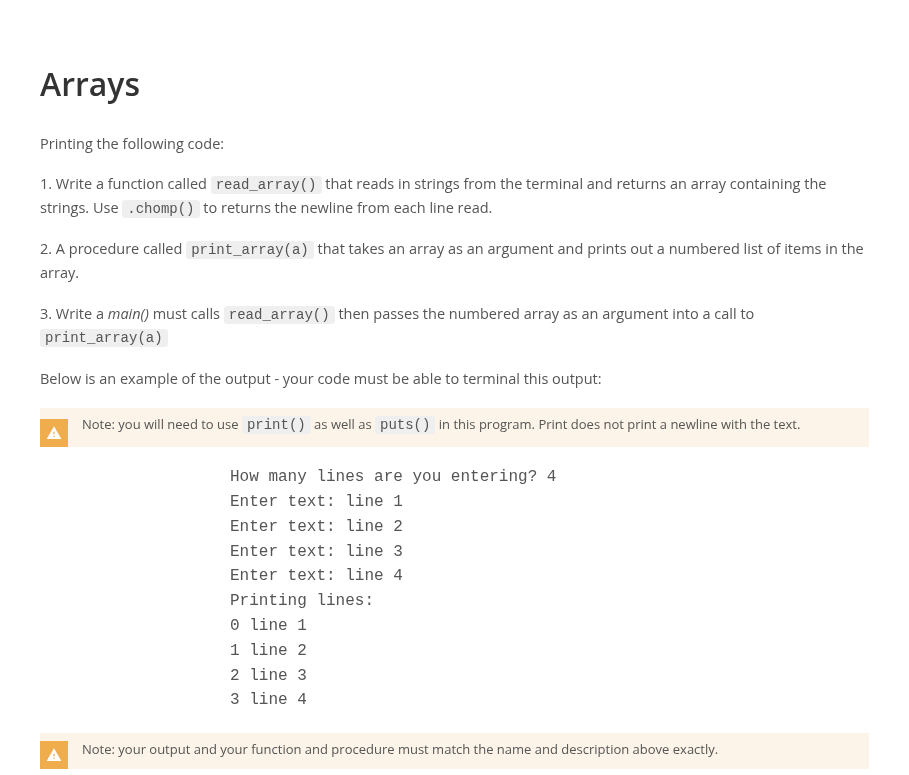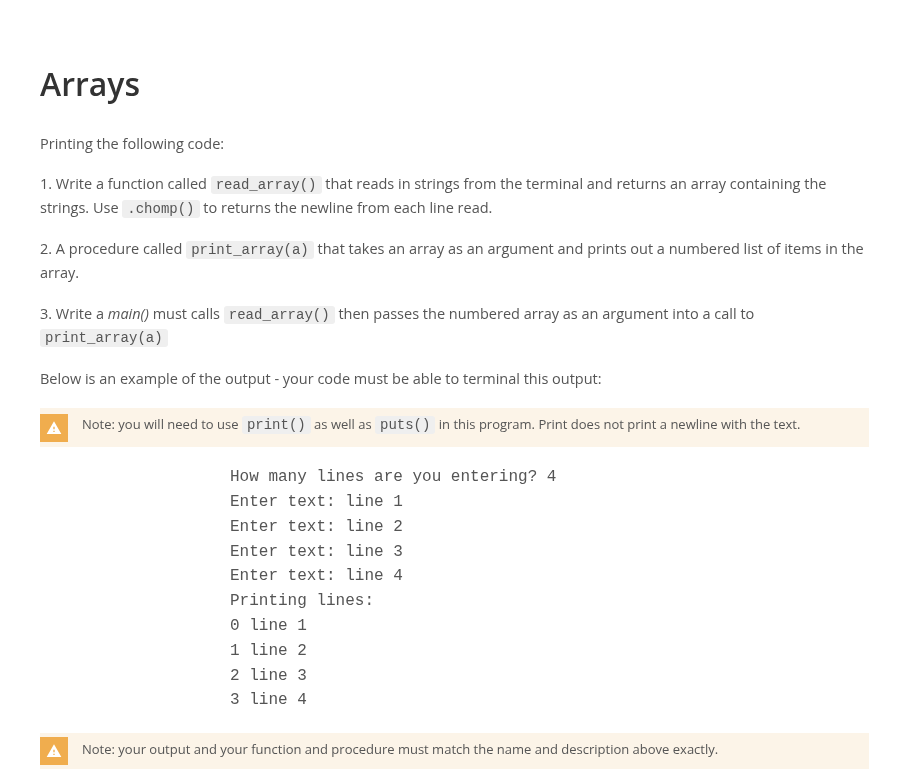--- a/index.html
+++ b/index.html
@@ -34,21 +34,21 @@
     code.inline {
       font-family: "Courier New", Courier, monospace;
       font-size: 14px;
       background: #efefef;
       color: #555;
       padding: 1px 5px;
       border-radius: 3px;
     }
     .notebox {
       display: flex;
-      align-items: center;
+      align-items: flex-end;
       background: #fcf4e8;
       margin-bottom: 18px;
     }
     .notebox .icon-wrap {
       flex: 0 0 auto;
       width: 28px;
       height: 28px;
       background: #f0ad4e;
       display: flex;
       align-items: center;

